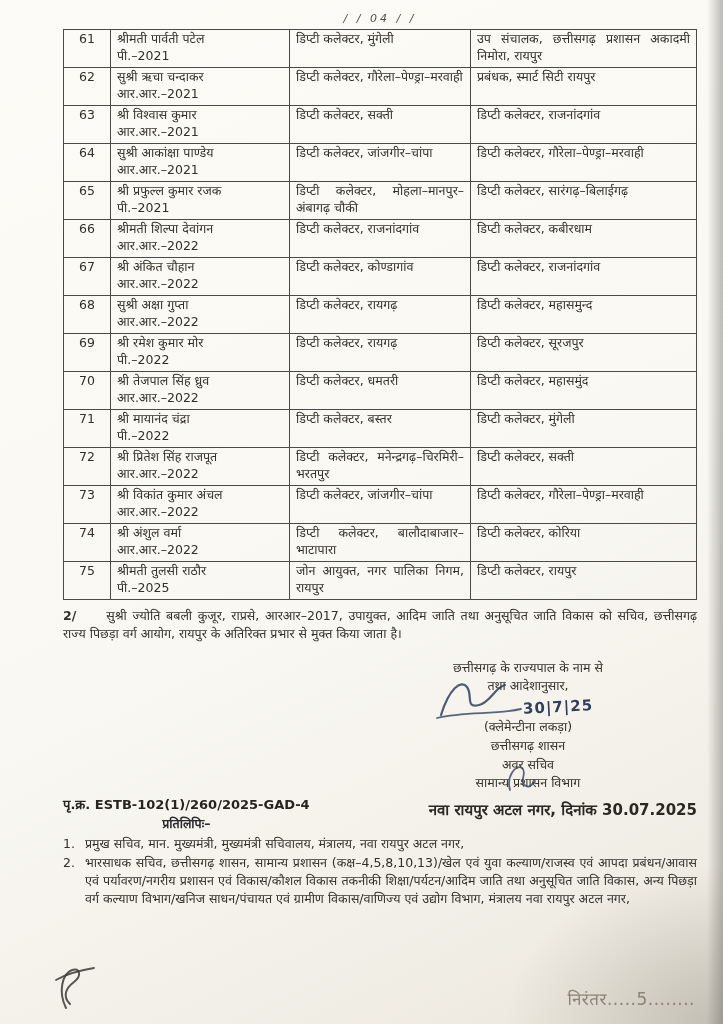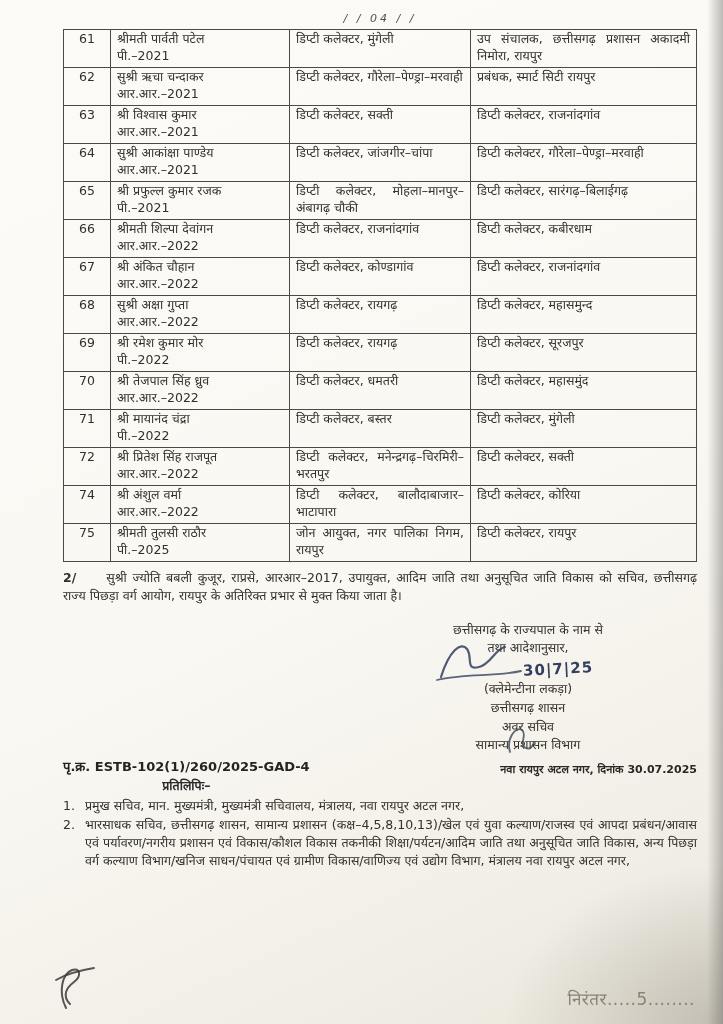--- a/index.html
+++ b/index.html
@@ -70,21 +70,21 @@
   }
   .sig-svg{position:absolute;left:72px;top:16px;pointer-events:none;}
   .dept-svg{position:absolute;left:26px;top:-14px;pointer-events:none;}
   .dept-line{position:relative;display:inline-block;}
   .bottom-row{
     display:flex;justify-content:space-between;align-items:flex-start;
     margin-top:2px;
   }
   .refnum{font-weight:700;font-size:13px;color:#27241f;}
   .copy-label{font-weight:700;margin-top:2px;text-align:center;}
-  .place-date{font-weight:600;margin-top:4px;font-size:11px;color:#2b2823;margin-left:33px;}
+  .place-date{font-weight:600;margin-top:4px;font-size:15px;color:#2b2823;margin-left:33px;}
   .copies{margin-top:3px;}
   .copy-item{
     position:relative;padding-left:22px;margin-bottom:1px;
     text-align:justify;line-height:1.45;color:#33302a;
   }
   .copy-item .cnum{position:absolute;left:0;top:0;}
   .mark-bl{position:absolute;left:52px;bottom:12px;}
   .footer-cont{
     position:absolute;right:28px;bottom:14px;
     font-size:17px;color:#8c8374;letter-spacing:.5px;
@@ -212,20 +212,29 @@
     <tr>
       <td class="c-sno">72</td>
       <td class="c-name">
         <div>श्री प्रितेश सिंह राजपूत</div>
         <div>आर.आर.–2022</div>
       </td>
       <td class="c-cur">डिप्टी कलेक्टर, मनेन्द्रगढ़–चिरमिरी–भरतपुर</td>
       <td class="c-new">डिप्टी कलेक्टर, सक्ती</td>
     </tr>
 
+    <tr>
+      <td class="c-sno">73</td>
+      <td class="c-name">
+        <div>श्री विकांत कुमार अंचल</div>
+        <div>आर.आर.–2022</div>
+      </td>
+      <td class="c-cur">डिप्टी कलेक्टर, जांजगीर–चांपा</td>
+      <td class="c-new">डिप्टी कलेक्टर, गौरेला–पेण्ड्रा–मरवाही</td>
+    </tr>
 
     <tr>
       <td class="c-sno">74</td>
       <td class="c-name">
         <div>श्री अंशुल वर्मा</div>
         <div>आर.आर.–2022</div>
       </td>
       <td class="c-cur">डिप्टी कलेक्टर, बालौदाबाजार–भाटापारा</td>
       <td class="c-new">डिप्टी कलेक्टर, कोरिया</td>
     </tr>

